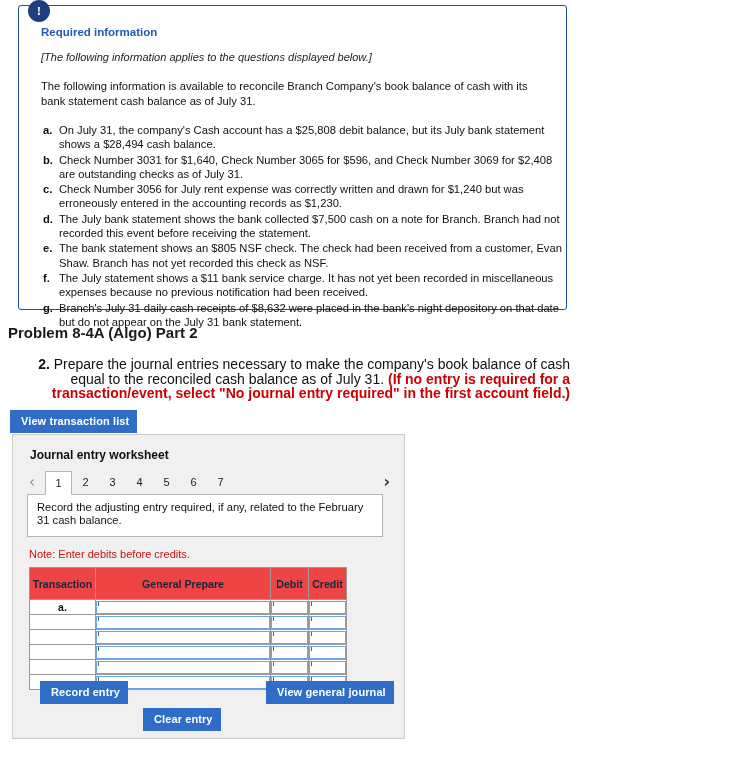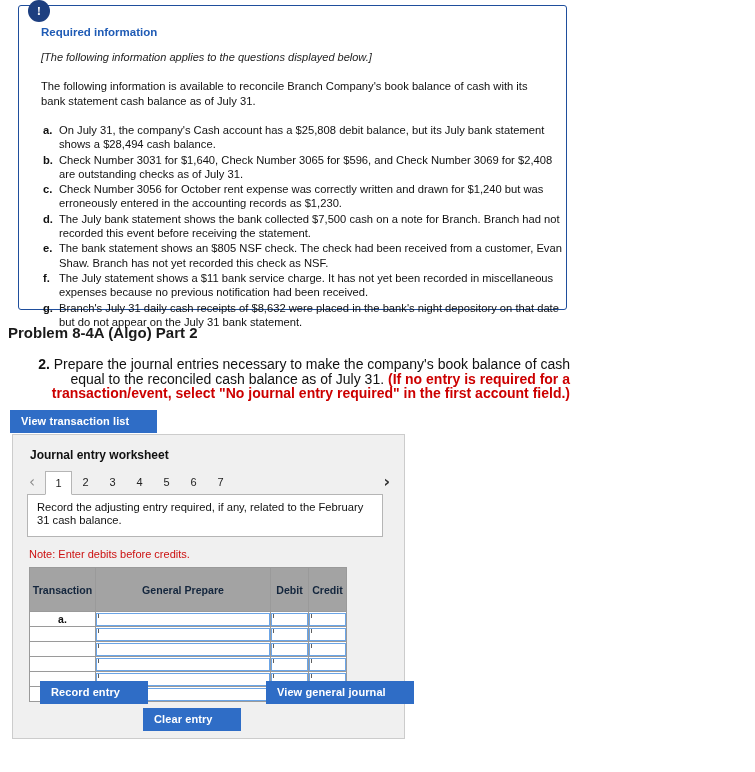--- a/index.html
+++ b/index.html
@@ -117,21 +117,21 @@
   #instr .red { color: #cc0000; font-weight: bold; }
 
   
   .btn {
     display: inline-block;
     background: #2f6dc6;
     color: #ffffff;
     font-weight: bold;
     font-size: 11px;
     border: none;
-    padding: 5px 28px 6px 11px;
+    padding: 5px 8px 6px 11px;
     cursor: pointer;
     font-family: "Liberation Sans", sans-serif;
     letter-spacing: 0.1px;
     white-space: nowrap;
   }
   #view-transaction-list {
     position: absolute;
     left: 10px;
     top: 410px;
   }
@@ -224,27 +224,27 @@
   
   #jtable {
     position: absolute;
     left: 16px;
     top: 132px;
     border-collapse: collapse;
     table-layout: fixed;
     background: #ffffff;
   }
   #jtable th {
-    background: #a3a3a3;
+    background: #ef4444;
     color: #14263d;
     font-size: 10.6px;
     font-weight: bold;
     text-align: center;
     height: 15px;
-    padding: 14px 2px;
+    padding: 8px 2px;
     border: 1px solid #9a9a9a;
     white-space: nowrap;
   }
   #jtable td {
     border: 1px solid #9a9a9a;
     height: 14px;
     padding: 0;
     background: #ffffff;
   }
   .c-trans { width: 66px; }
@@ -288,21 +288,21 @@
 
 <div id="req-box">
   <div id="req-badge">!</div>
   <div id="req-inner">
     <div class="req-heading">Required information</div>
     <div class="req-italic">[The following information applies to the questions displayed below.]</div>
     <div class="req-lead">The following information is available to reconcile Branch Company's book balance of cash with its bank statement cash balance as of July 31.</div>
     <ol class="req-list" id="req-list">
         <li><span class="mk">a.</span><span>On July 31, the company's Cash account has a $25,808 debit balance, but its July bank statement shows a $28,494 cash balance.</span></li>
         <li><span class="mk">b.</span><span>Check Number 3031 for $1,640, Check Number 3065 for $596, and Check Number 3069 for $2,408 are outstanding checks as of July 31.</span></li>
-        <li><span class="mk">c.</span><span>Check Number 3056 for October rent expense was correctly written and drawn for $1,240 but was erroneously entered in the accounting records as $1,230.</span></li>
+        <li><span class="mk">c.</span><span>Check Number 3056 for July rent expense was correctly written and drawn for $1,240 but was erroneously entered in the accounting records as $1,230.</span></li>
         <li><span class="mk">d.</span><span>The July bank statement shows the bank collected $7,500 cash on a note for Branch. Branch had not recorded this event before receiving the statement.</span></li>
         <li><span class="mk">e.</span><span>The bank statement shows an $805 NSF check. The check had been received from a customer, Evan Shaw. Branch has not yet recorded this check as NSF.</span></li>
         <li><span class="mk">f.</span><span>The July statement shows a $11 bank service charge. It has not yet been recorded in miscellaneous expenses because no previous notification had been received.</span></li>
         <li><span class="mk">g.</span><span>Branch's July 31 daily cash receipts of $8,632 were placed in the bank's night depository on that date but do not appear on the July 31 bank statement.</span></li>
       </ol>
   </div>
 </div>
 
 <div id="part-title">Problem 8-4A (Algo) Part 2</div>
 

